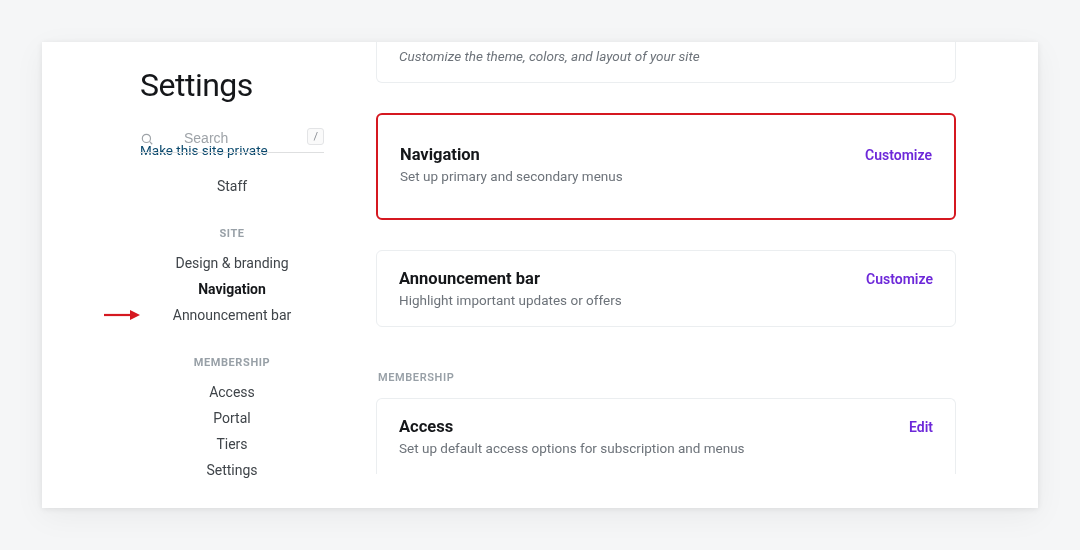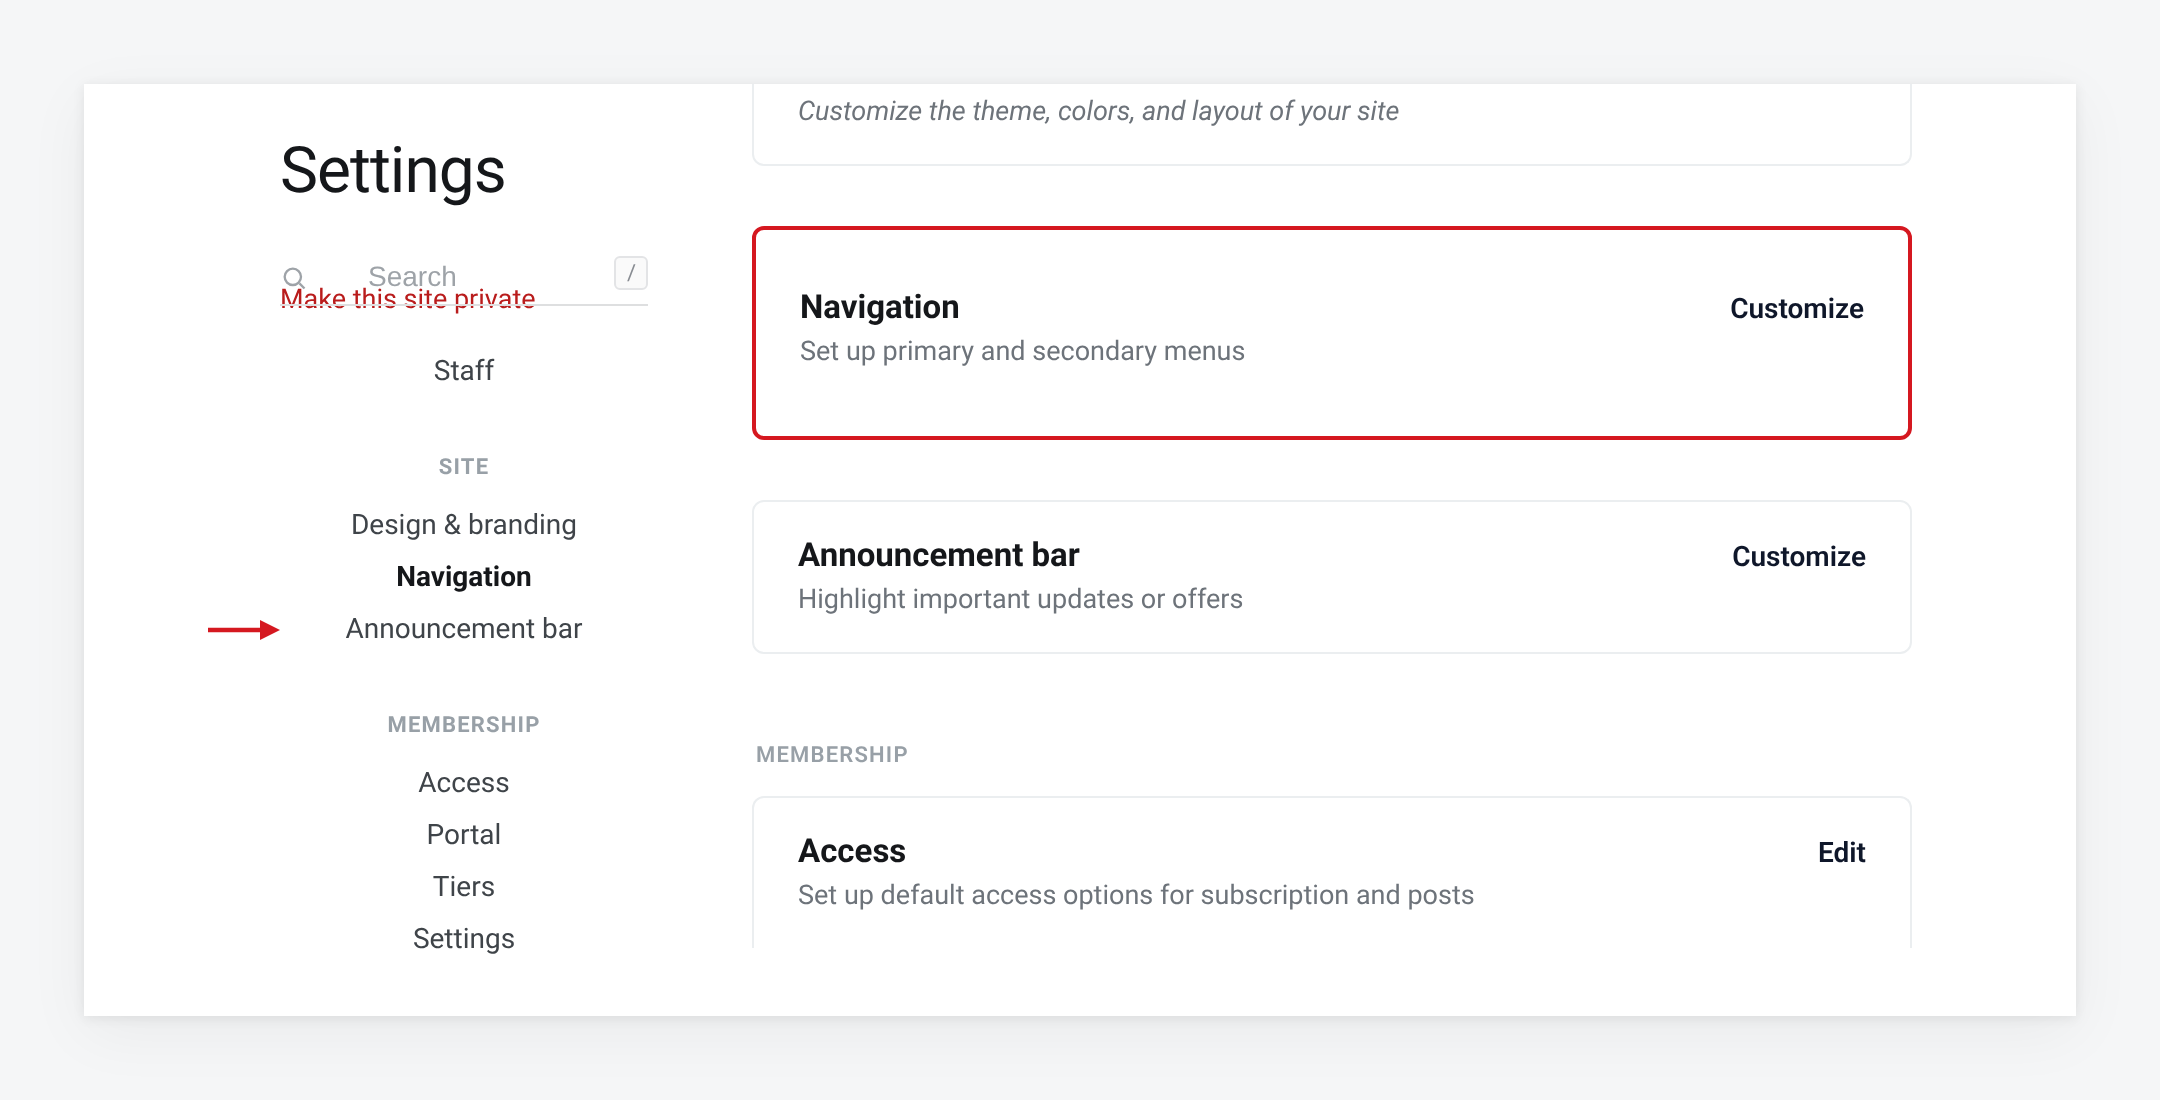--- a/index.html
+++ b/index.html
@@ -65,21 +65,21 @@
       font-size: 11px;
       color: #888c92;
       border: 1px solid #e3e4e6;
       border-radius: 3px;
       padding: 1px 5px;
       background: #fafafa;
     }
     .ghost-item {
       position: absolute;
       font-size: 13.5px;
-      color: #b91c1c;
+      color: #0c4a6e;
       top: 100px;
       left: 98px;
       pointer-events: none;
     }
     .sidebar-list {
       margin-top: 20px;
       text-align: center;
     }
     .group-label {
       font-size: 11px;
@@ -139,21 +139,21 @@
       color: #15171a;
       margin-bottom: 4px;
     }
     .card-desc {
       font-size: 13.5px;
       color: #6d737a;
     }
     .card-action {
       font-size: 14px;
       font-weight: 600;
-      color: #0f172a;
+      color: #6d28d9;
       cursor: pointer;
       white-space: nowrap;
       margin-left: 36px;
       padding-top: 2px;
     }
     .main-group-label {
       font-size: 11px;
       font-weight: 600;
       letter-spacing: 0.6px;
       color: #98a0a7;
@@ -232,20 +232,20 @@
         <div class="card-desc">Highlight important updates or offers</div>
       </div>
       <span class="card-action">Customize</span>
     </div>
 
     <div class="main-group-label">MEMBERSHIP</div>
 
     <div class="card partial-bottom">
       <div class="card-info">
         <div class="card-title">Access</div>
-        <div class="card-desc">Set up default access options for subscription and posts</div>
+        <div class="card-desc">Set up default access options for subscription and menus</div>
       </div>
       <span class="card-action">Edit</span>
     </div>
 
   </main>
 
 </div>
 
 </body></html>

